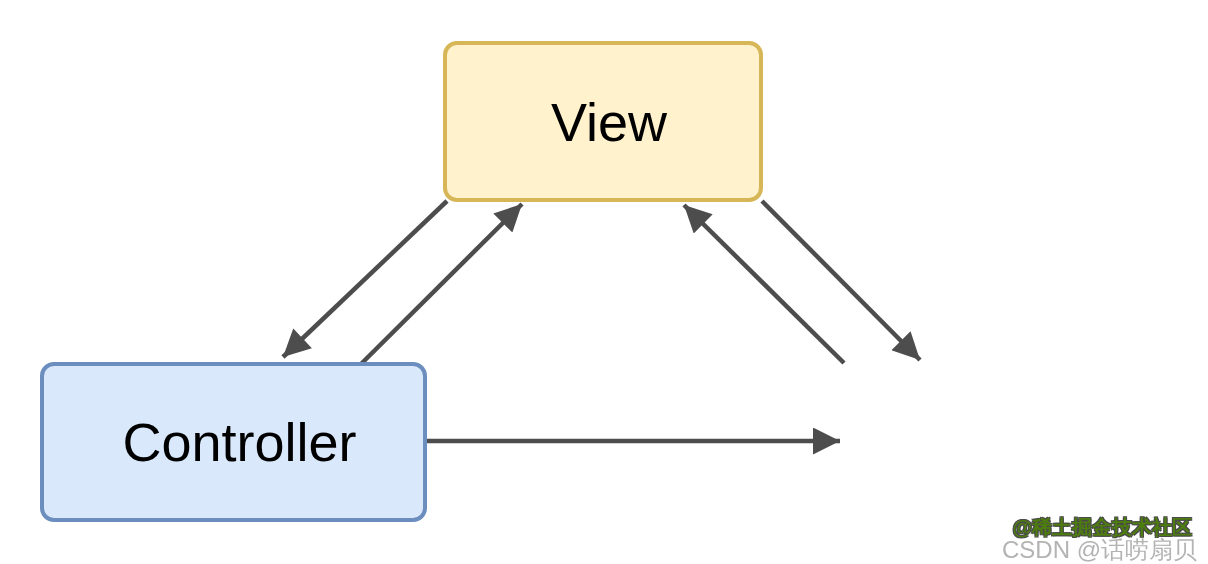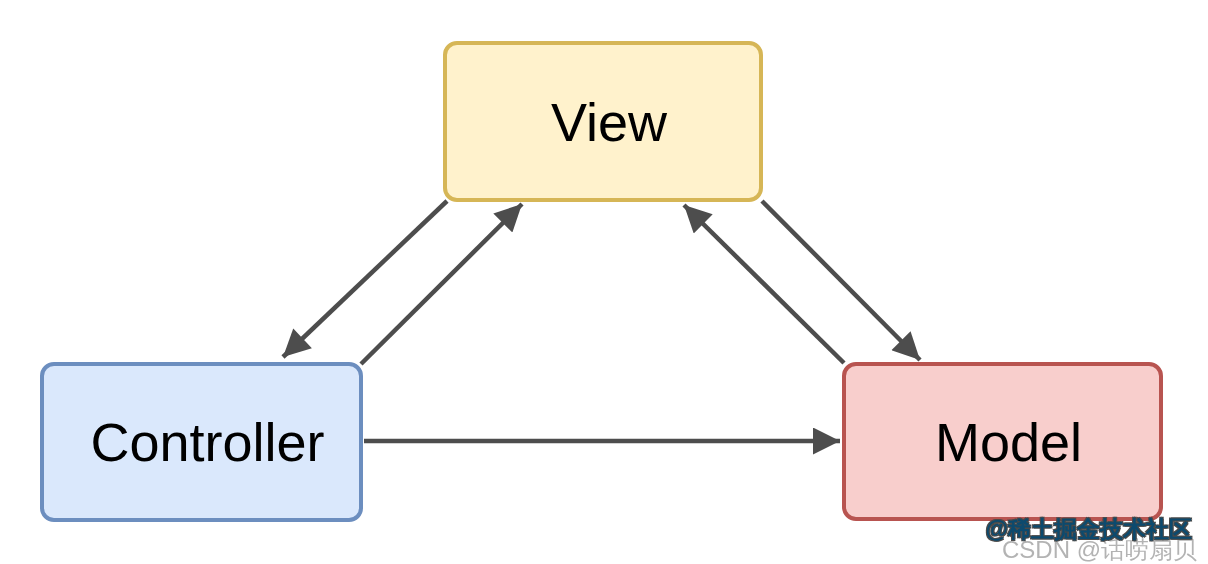--- a/index.html
+++ b/index.html
@@ -37,38 +37,38 @@
     padding-left: 12px;
   }
   .node-view {
     left: 443px; top: 41px;
     width: 320px; height: 161px;
     background: #FFF2CC;
     border-color: #D6B656;
   }
   .node-controller {
     left: 40px; top: 362px;
-    width: 323px; height: 160px;
+    width: 387px; height: 160px;
     background: #DAE8FC;
     border-color: #6C8EBF;
   }
   .node-model {
     left: 842px; top: 362px;
     width: 321px; height: 159px;
     background: #F8CECC;
     border-color: #B85450;
   }
   .wm1 {
     position: absolute;
     right: 16px;
     top: 514px;
-    font-size: 23px;
+    font-size: 20px;
     font-weight: bold;
     white-space: nowrap;
-    color: #0c4a6e;
+    color: #4d7c0f;
     text-shadow:
       -1px -1px 0 #4a4a4a,
        1px -1px 0 #4a4a4a,
       -1px  1px 0 #4a4a4a,
        1px  1px 0 #4a4a4a;
     z-index: 3;
     margin-left: 16px;
   }
   .wm2 {
     position: absolute;
@@ -105,20 +105,17 @@
   </svg>
 
   <div class="node node-view">
     <span>View</span>
   </div>
 
   <div class="node node-controller">
     <span>Controller</span>
   </div>
 
-  <div class="node node-model">
-    <span>Model</span>
-  </div>
 
   <div class="wm1">@稀土掘金技术社区</div>
   <div class="wm2">CSDN @话唠扇贝</div>
 
 </div>
 
 </body></html>

